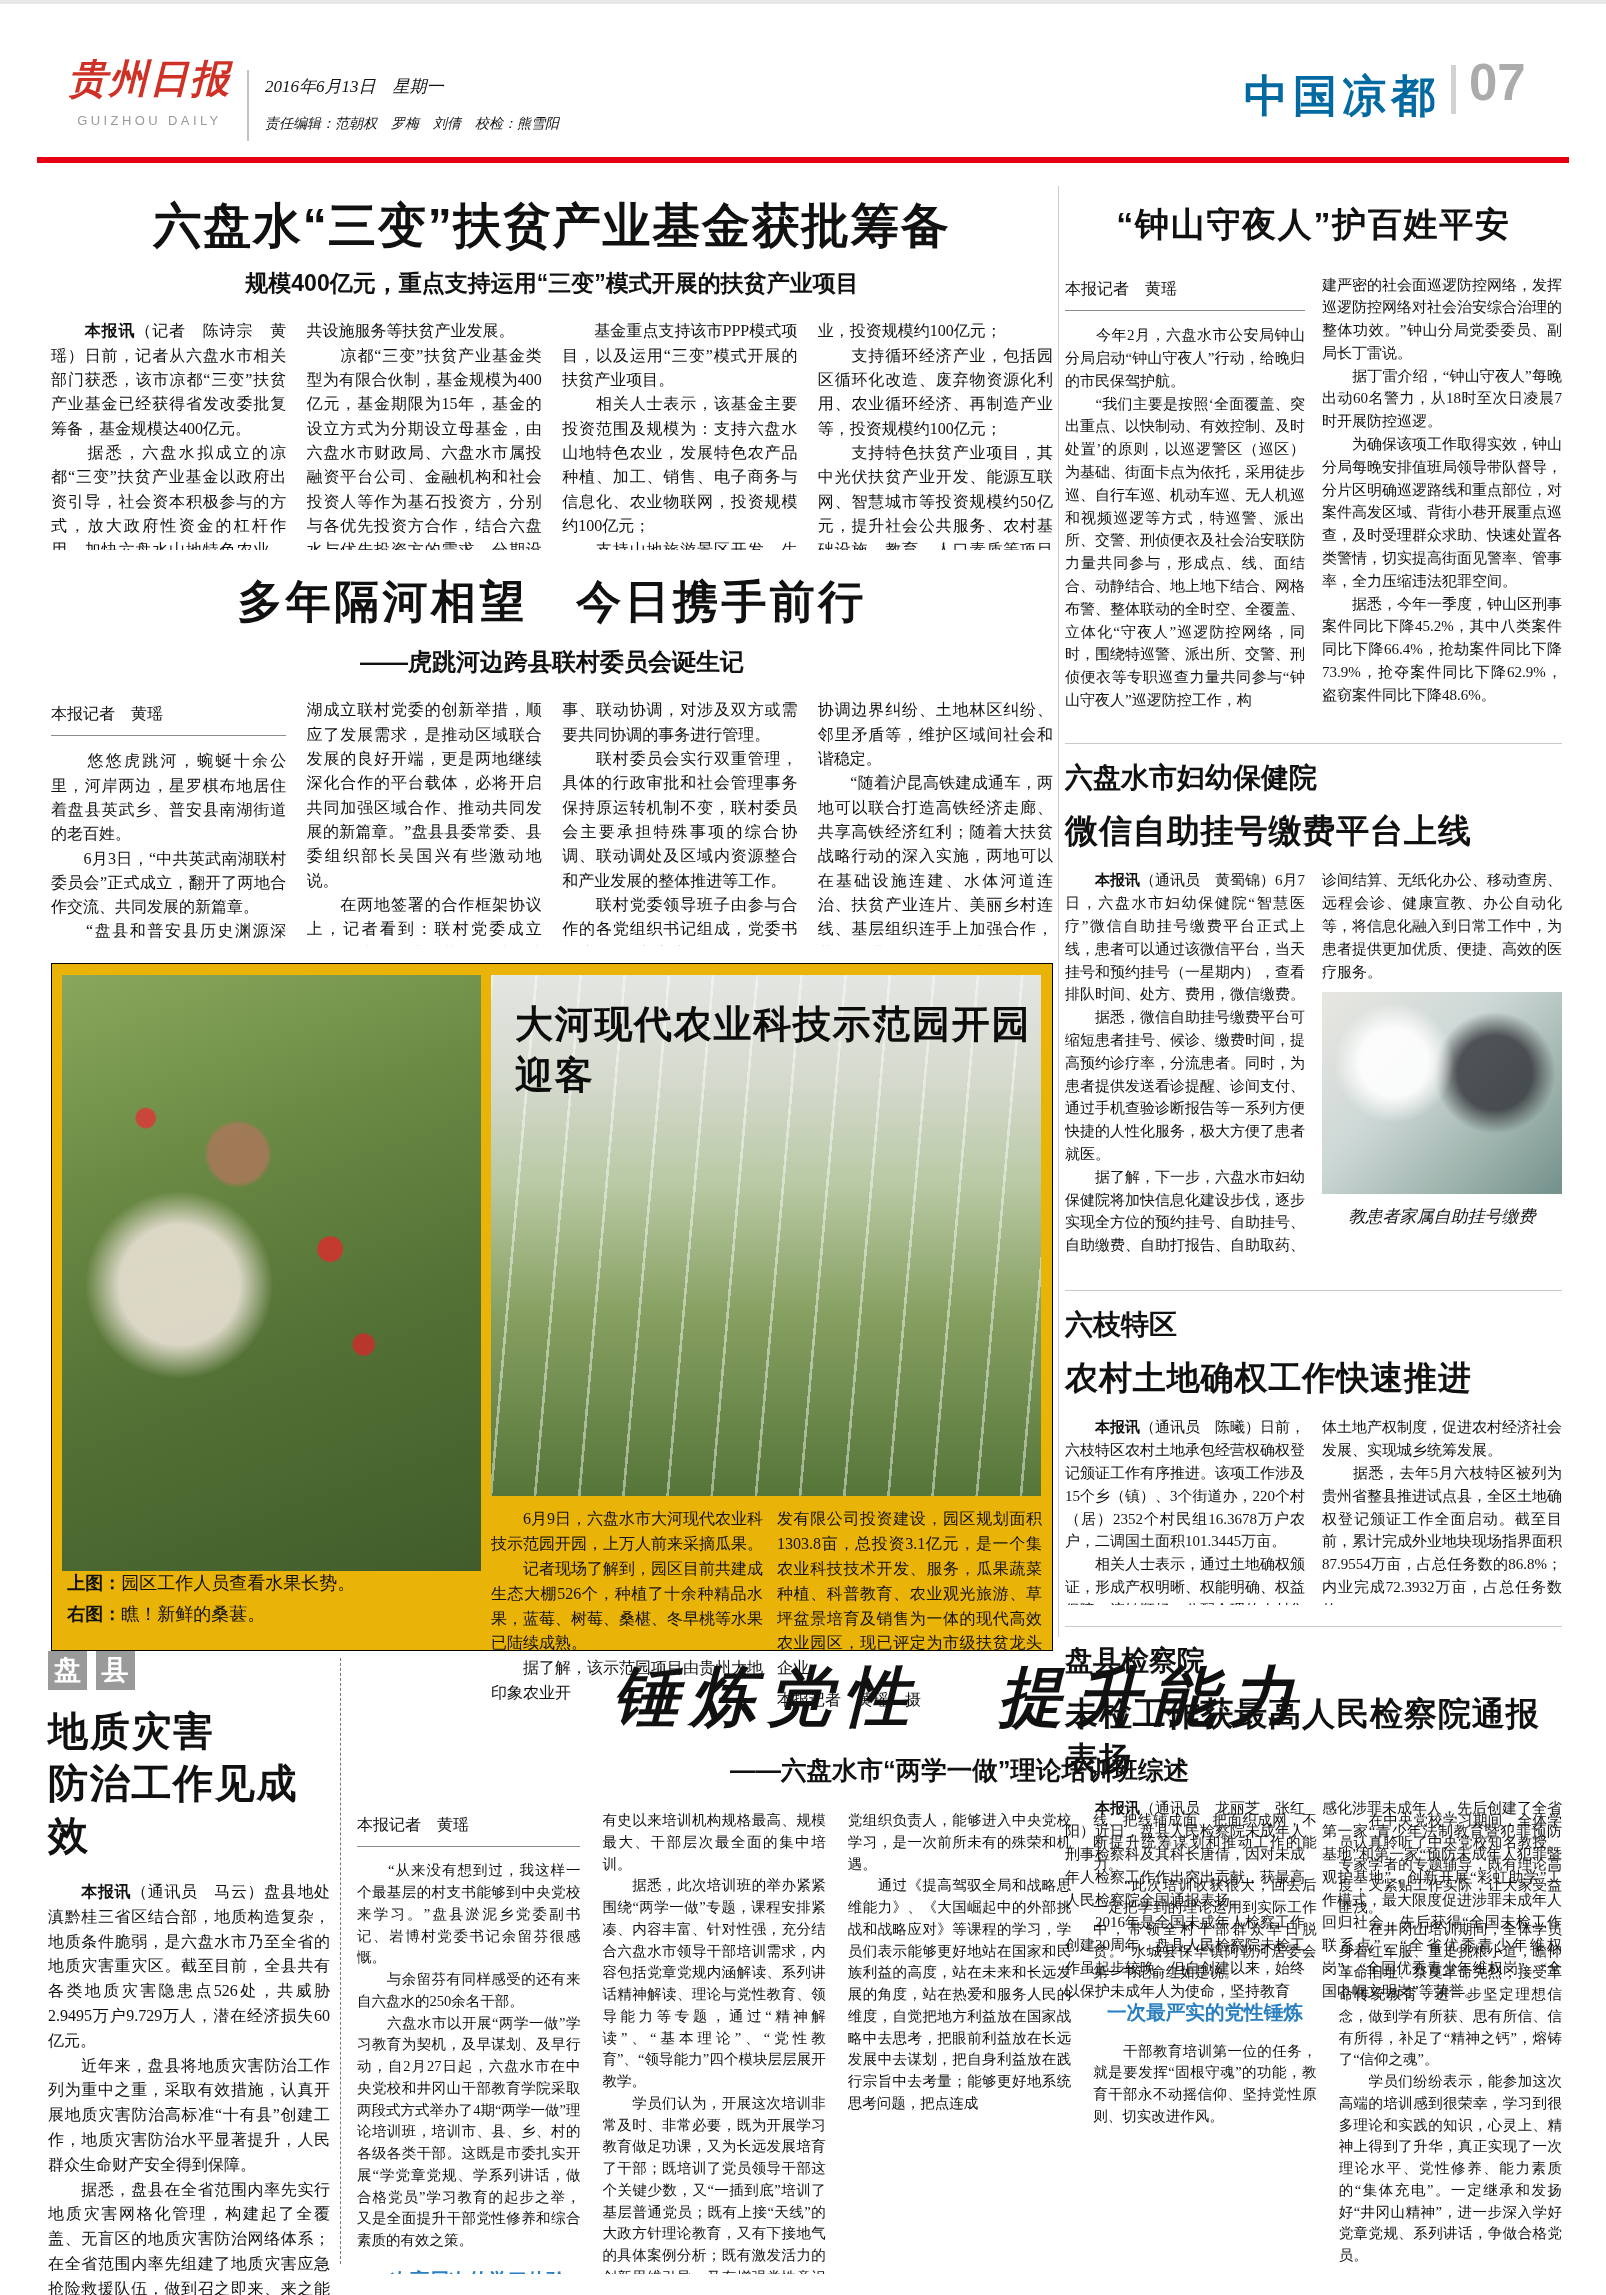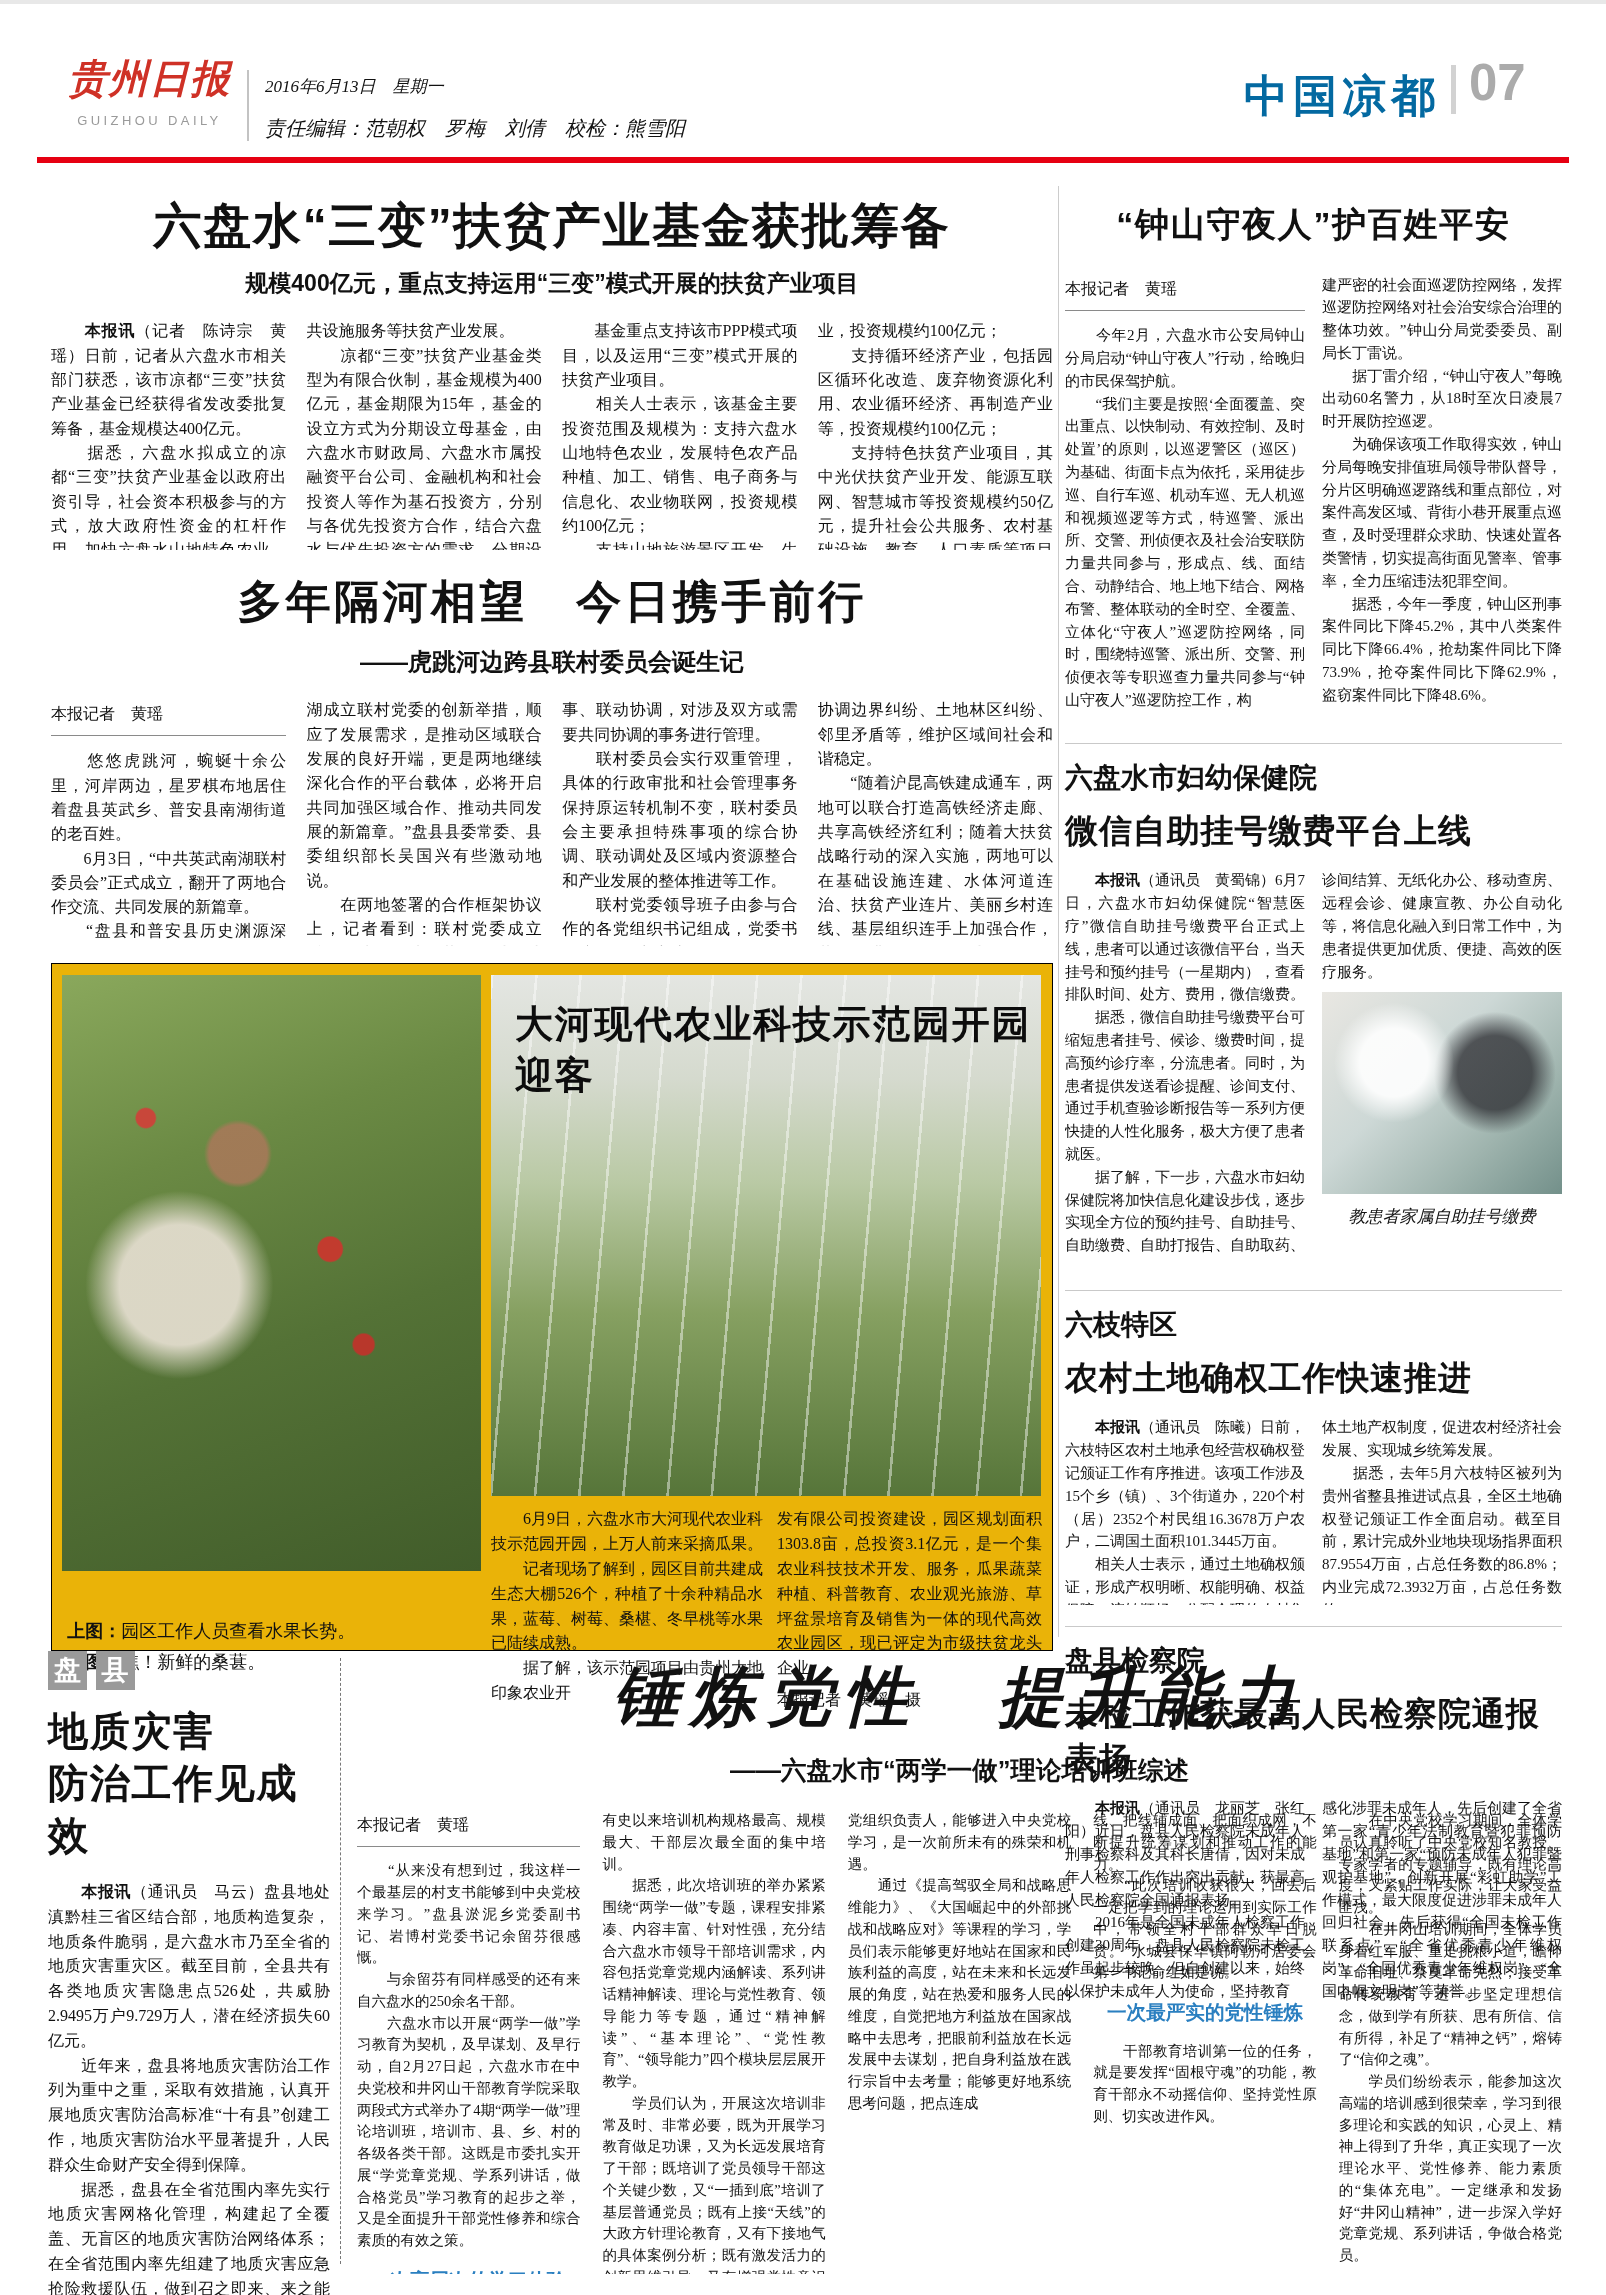--- a/index.html
+++ b/index.html
@@ -7,21 +7,21 @@
         font-family:"Liberation Serif","DejaVu Serif",serif;color:#111;overflow:hidden;}
   .abs{position:absolute;}
   .sans{font-family:"Liberation Sans","DejaVu Sans",sans-serif;}
   .flow{white-space:pre-wrap;text-align:justify;}
   .col{overflow:hidden;text-align:justify;}
   
   .logo-cn{font-size:39px;font-weight:bold;font-style:italic;font-family:"DejaVu Serif",serif;letter-spacing:1.7px;}
   .logo-en{font-size:13px;color:#9a9a9a;letter-spacing:3.4px;margin-top:6.8px;text-align:center;}
   .hdr-div{width:1.7px;height:71px;background:#c3c3c3;}
   .d1{font-size:17px;font-style:italic;}
-  .d2{font-size:20px;font-style:italic;margin-top:17px;}
+  .d2{font-size:14px;font-style:italic;margin-top:17px;}
   .secname{font-size:44px;color:#0369a1;font-weight:900;letter-spacing:5.1px;}
   .pagebar{width:5.1px;height:49px;background:#d2d2d2;}
   .pageno{font-size:51px;color:#ababab;font-weight:900;}
   .redrule{height:6px;}
   
   .h-lead{font-size:48px;font-weight:900;text-align:center;letter-spacing:1.7px;line-height:1.1;}
   .h-sub{font-size:23px;font-weight:700;text-align:center;margin-top:15.3px;}
   .h-river{font-size:45px;font-weight:900;text-align:center;letter-spacing:3.4px;margin-top:22px;}
   .h-river-sub{font-size:24px;font-weight:700;text-align:center;margin-top:13.6px;}
   .cols{display:flex;gap:20.4px;margin-top:20.4px;}
@@ -37,21 +37,21 @@
        radial-gradient(circle at 42% 30%, rgba(170,120,90,.85) 0 29px, rgba(170,120,90,0) 34px),
        radial-gradient(circle at 64% 46%, #c23b2e 0 12px, rgba(194,59,46,0) 13.6px),
        radial-gradient(circle at 72% 62%, #b8372b 0 10.2px, rgba(184,55,43,0) 12px),
        radial-gradient(circle at 20% 24%, #c8473a 0 9.4px, rgba(200,71,58,0) 11px),
        linear-gradient(160deg,#8aa85c 0%,#6b8a44 30%,#547236 60%,#415c2a 100%);}
   .ph-right{left:439px;top:10.2px;width:550px;height:521px;
      background:
        repeating-linear-gradient(95deg, rgba(255,255,255,.45) 0 2.6px, rgba(255,255,255,0) 2.6px 44px),
        linear-gradient(180deg,#e4e6e2 0%,#d5dace 20%,#b9c9a4 40%,#86a061 65%,#567539 100%);}
   .ph-title{position:absolute;left:24px;top:24px;font-size:38px;font-weight:900;letter-spacing:1.7px;color:#0c0c0c;}
-  .cap-left{position:absolute;left:15.3px;top:652px;font-size:18px;line-height:1.7;}
+  .cap-left{position:absolute;left:15.3px;top:604px;font-size:18px;line-height:1.7;}
   .cap-col{position:absolute;top:543px;width:272px;font-size:16px;line-height:1.55;}
   .credit{margin-top:6.8px;font-size:16px;}
   
   .r-h1{font-size:34px;font-weight:900;text-align:center;letter-spacing:1.7px;margin-top:24px;}
   .r-kicker{font-size:28px;font-weight:800;margin-top:5.1px;}
   .r-head{font-size:33px;font-weight:900;margin-top:12px;letter-spacing:0.9px;}
   .r-cols{display:flex;gap:17px;margin-top:15.3px;}
   .r-cols .col{flex:1;font-size:15px;line-height:1.52;}
   .rsep{border-top:0.9px solid #c9c9c9;margin:20.4px 0 15.3px 0;}
   .ph-nurse{width:100%;height:202px;margin-top:8.5px;

